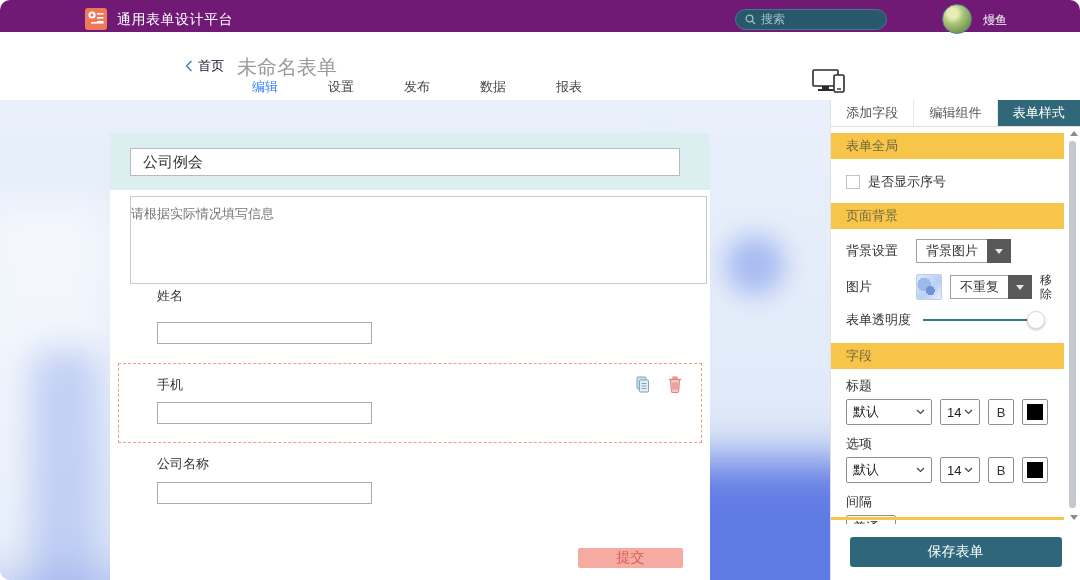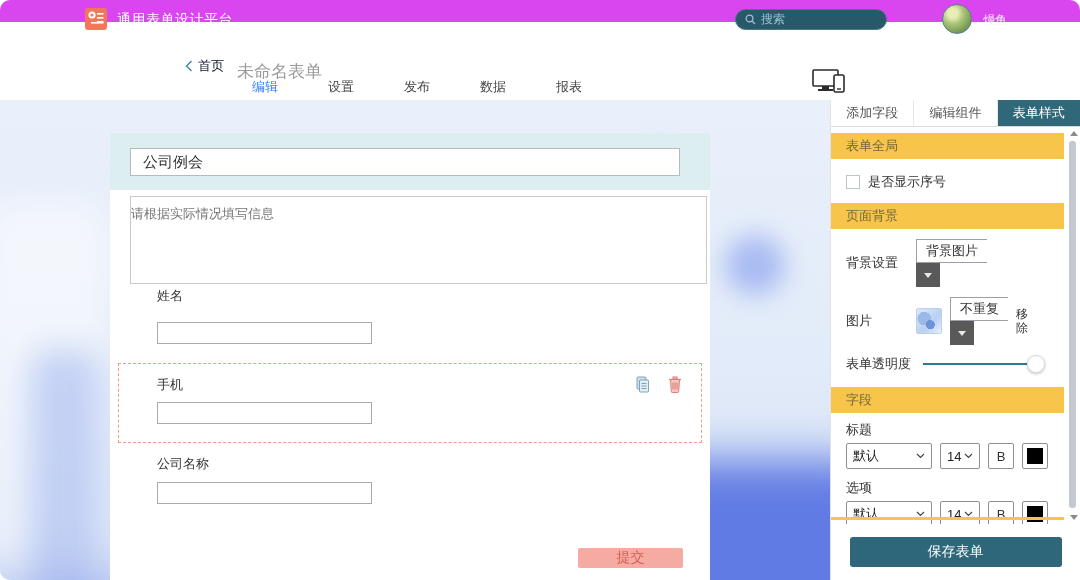--- a/index.html
+++ b/index.html
@@ -1,35 +1,35 @@
 <!DOCTYPE html>
 <html><head>
 <meta charset="utf-8">
 <style>
   * { margin:0; padding:0; box-sizing:border-box; }
   body { background:#ffffff; font-family:"Liberation Sans","DejaVu Sans",sans-serif; }
   .app { position:relative; width:1080px; height:580px; background:#fff; border-radius:10px; overflow:hidden; }
 
   
-  .topbar { position:absolute; top:0; left:0; right:0; height:22px; background:#d946ef; }
+  .topbar { position:absolute; top:0; left:0; right:0; height:32px; background:#701a75; }
   .logo { position:absolute; left:85px; top:8px; width:22px; height:22px; }
   .app-title { position:absolute; left:117px; top:11px; color:#fff; font-size:14px; letter-spacing:.5px; }
   .search { position:absolute; left:735px; top:9px; width:152px; height:21px; border-radius:11px;
             background:#28596a; border:1px solid #46798b; display:flex; align-items:center; padding:0 9px; gap:5px; }
   .search-ph { color:#9cc0cd; font-size:12px; }
   .avatar { position:absolute; left:942px; top:4px; width:30px; height:30px; border-radius:50%;
             background: radial-gradient(circle at 35% 30%, #e8edb6 0 18%, #a9c478 40%, #7b9c55 70%, #58793f 100%);
             border:1px solid #558093; }
   .username { position:absolute; left:983px; top:12px; color:#f2f6f7; font-size:12px; }
 
   
   .subbar { position:absolute; top:38px; left:0; right:0; height:62px; background:#fff; }
   .breadcrumb { position:absolute; left:185px; top:56px; transform:translateY(-50%); display:flex; align-items:center; gap:5px;
                 color:#0f172a; font-size:13px; top:19px; transform:none; }
-  .form-name { position:absolute; left:237px; top:22px; font-size:17px; color:#9a9a9a; }
+  .form-name { position:absolute; left:237px; top:16px; font-size:20px; color:#9a9a9a; }
   .tabs { position:absolute; left:244px; top:40px; display:flex; gap:34px; }
   .tab { font-size:13px; color:#454545; padding:0 8px 6px; cursor:default; }
   .tab.active { color:#3b82f6; border-bottom:3px solid #f0785a; }
   .device-icon { position:absolute; left:810px; top:29px; }
 
   
   .canvas { position:absolute; top:100px; left:0; width:830px; bottom:0; overflow:hidden;
             background:linear-gradient(180deg,#e9f0fb 0%, #e2ebf9 55%, #d3e0f6 100%); }
   .blob { position:absolute; pointer-events:none; }
   .blob1 { left:-20px; top:100px; width:130px; height:400px; background:rgba(255,255,255,.55); filter:blur(18px); border-radius:30px; }
@@ -61,21 +61,21 @@
   .side-tab { flex:1; display:flex; align-items:center; justify-content:center; font-size:13px; color:#555;
               background:#fff; border-right:1px solid #e8e8e8; cursor:default; }
   .side-tab:last-child { border-right:none; }
   .side-tab.active { background:#30687a; color:#fff; }
   .panel { flex:1 1 auto; position:relative; padding:6px 16px 0 0; overflow:hidden; }
   .sec-head { height:26px; background:#f6c54a; display:flex; align-items:center; padding-left:15px;
               font-size:13px; color:#72683f; }
   .p-row { margin-left:15px; display:flex; align-items:center; }
   .p-label { font-size:13px; color:#333; }
   .checkbox { width:14px; height:14px; border:1px solid #b9c6ce; background:#fff; margin-right:8px; }
-  .dd { display:inline-flex;flex-direction:column; }
+  .dd { display:inline-flex; }
   .dd-text { min-width:68px; height:24px; border:1px solid #9aa0a6; border-right:none; background:#fff;
              display:flex; align-items:center; padding:0 9px; font-size:13px; color:#333; }
   .dd-text.narrow { min-width:50px; }
   .dd-btn { width:24px; height:24px; background:#595959; display:flex; align-items:center; justify-content:center; }
   .thumb { width:26px; height:26px; border:1px solid #bcd0ea; border-radius:2px;
            background: radial-gradient(circle at 55% 65%, #6f93d8 0 22%, transparent 23%),
                        radial-gradient(circle at 30% 40%, #9db9e8 0 30%, transparent 31%),
                        linear-gradient(135deg,#dce8fa 0%, #b9d0f2 60%, #eaf1fc 100%); }
   .remove { width:16px; font-size:12px; color:#333; line-height:14px; }
   .slider { position:relative; width:120px; height:18px; margin-left:12px; }

